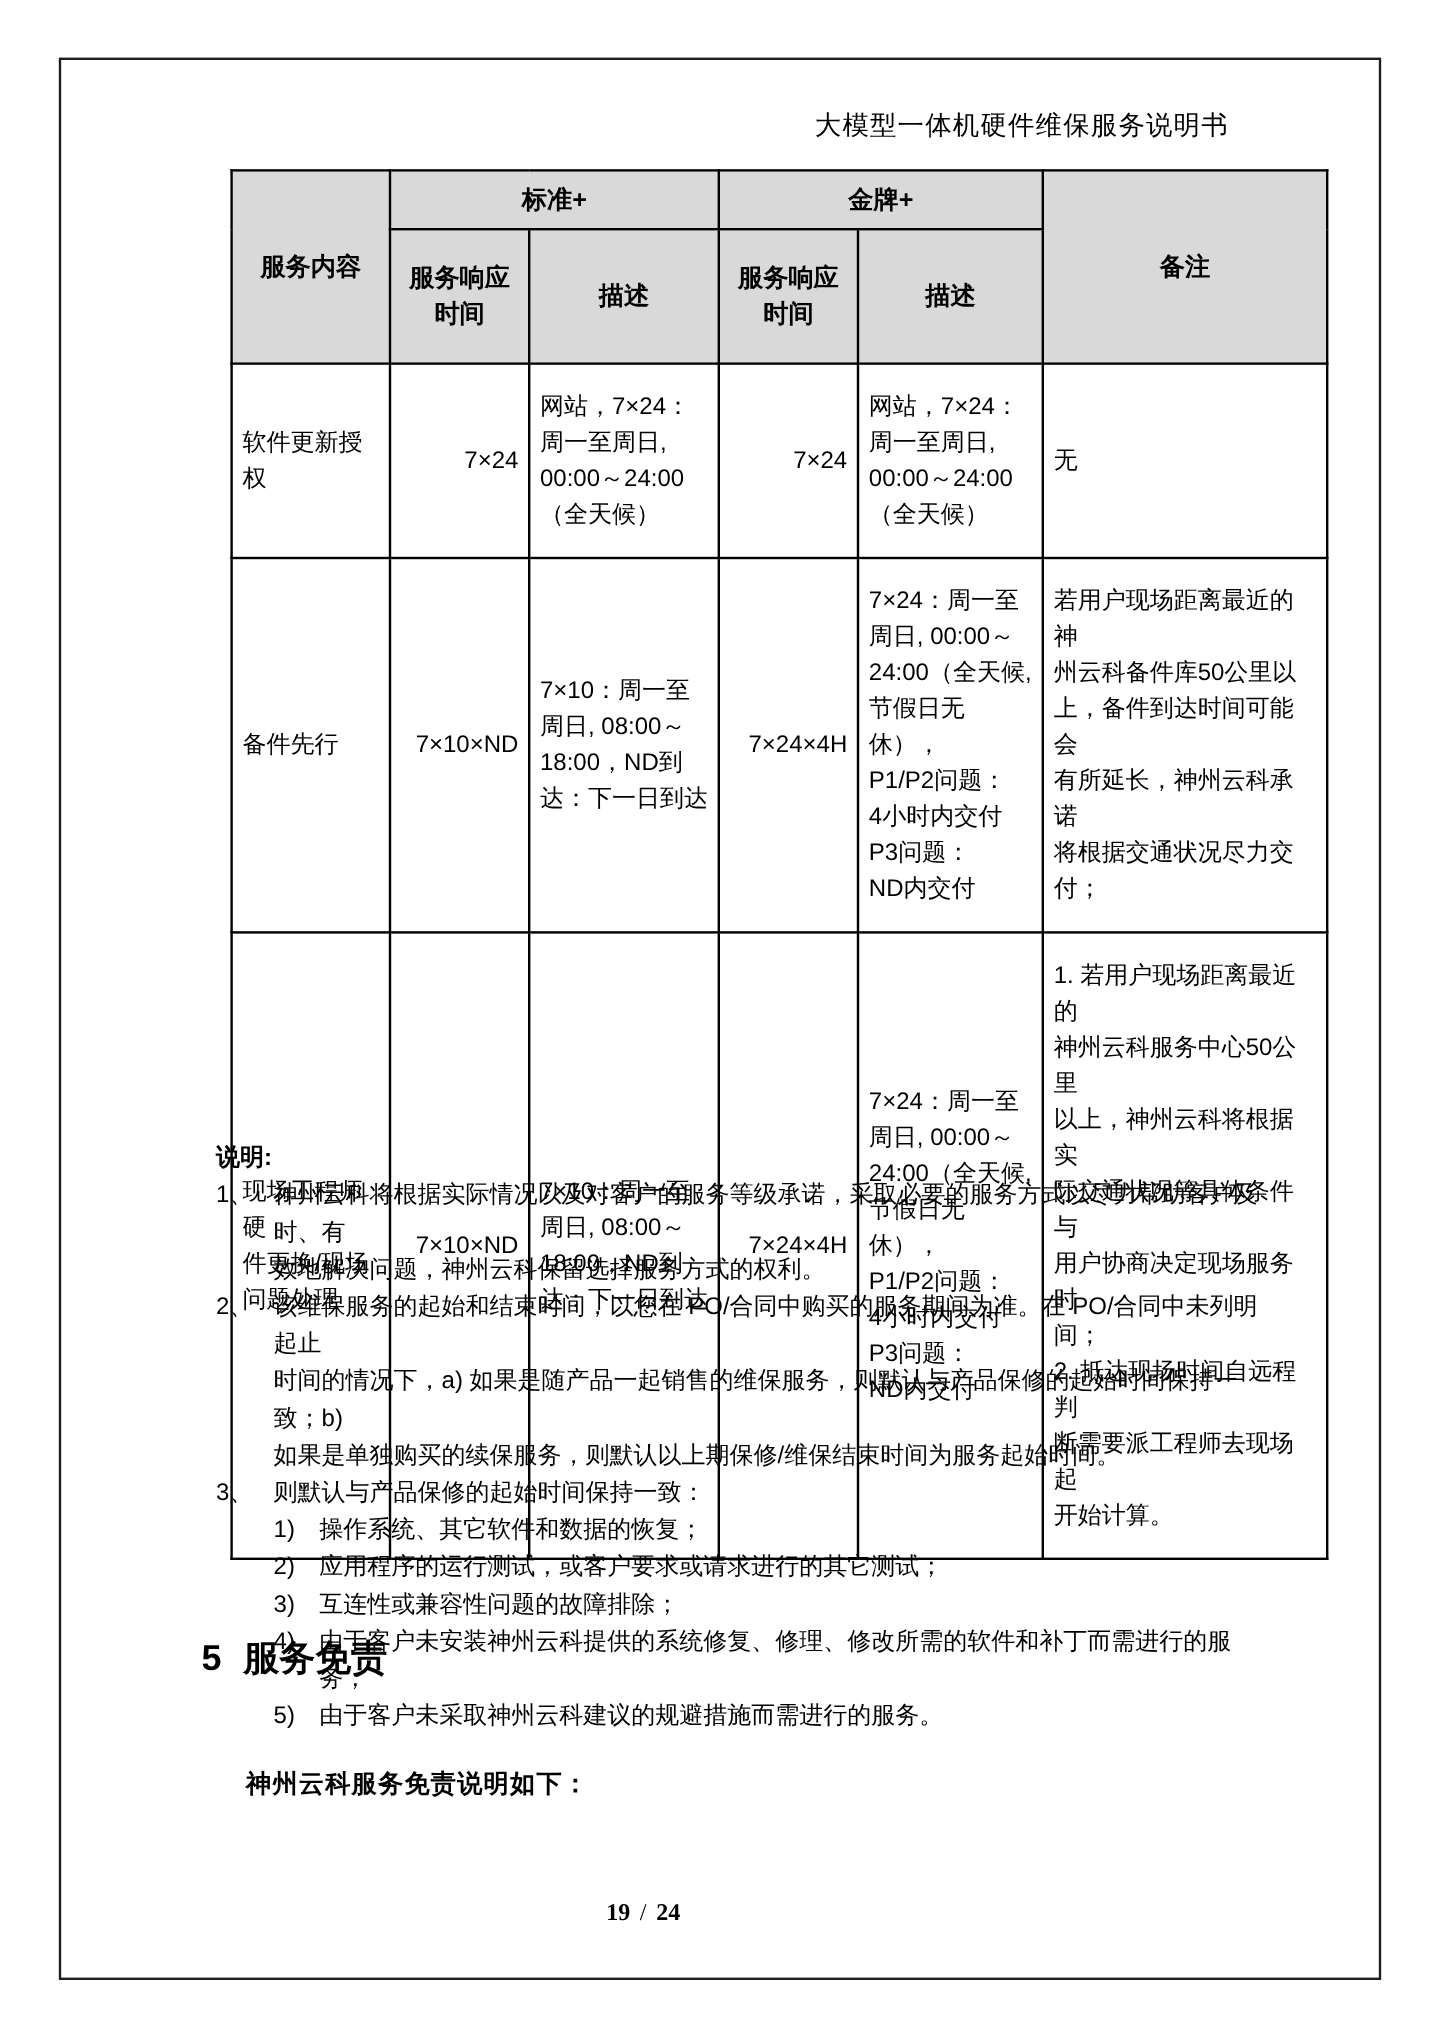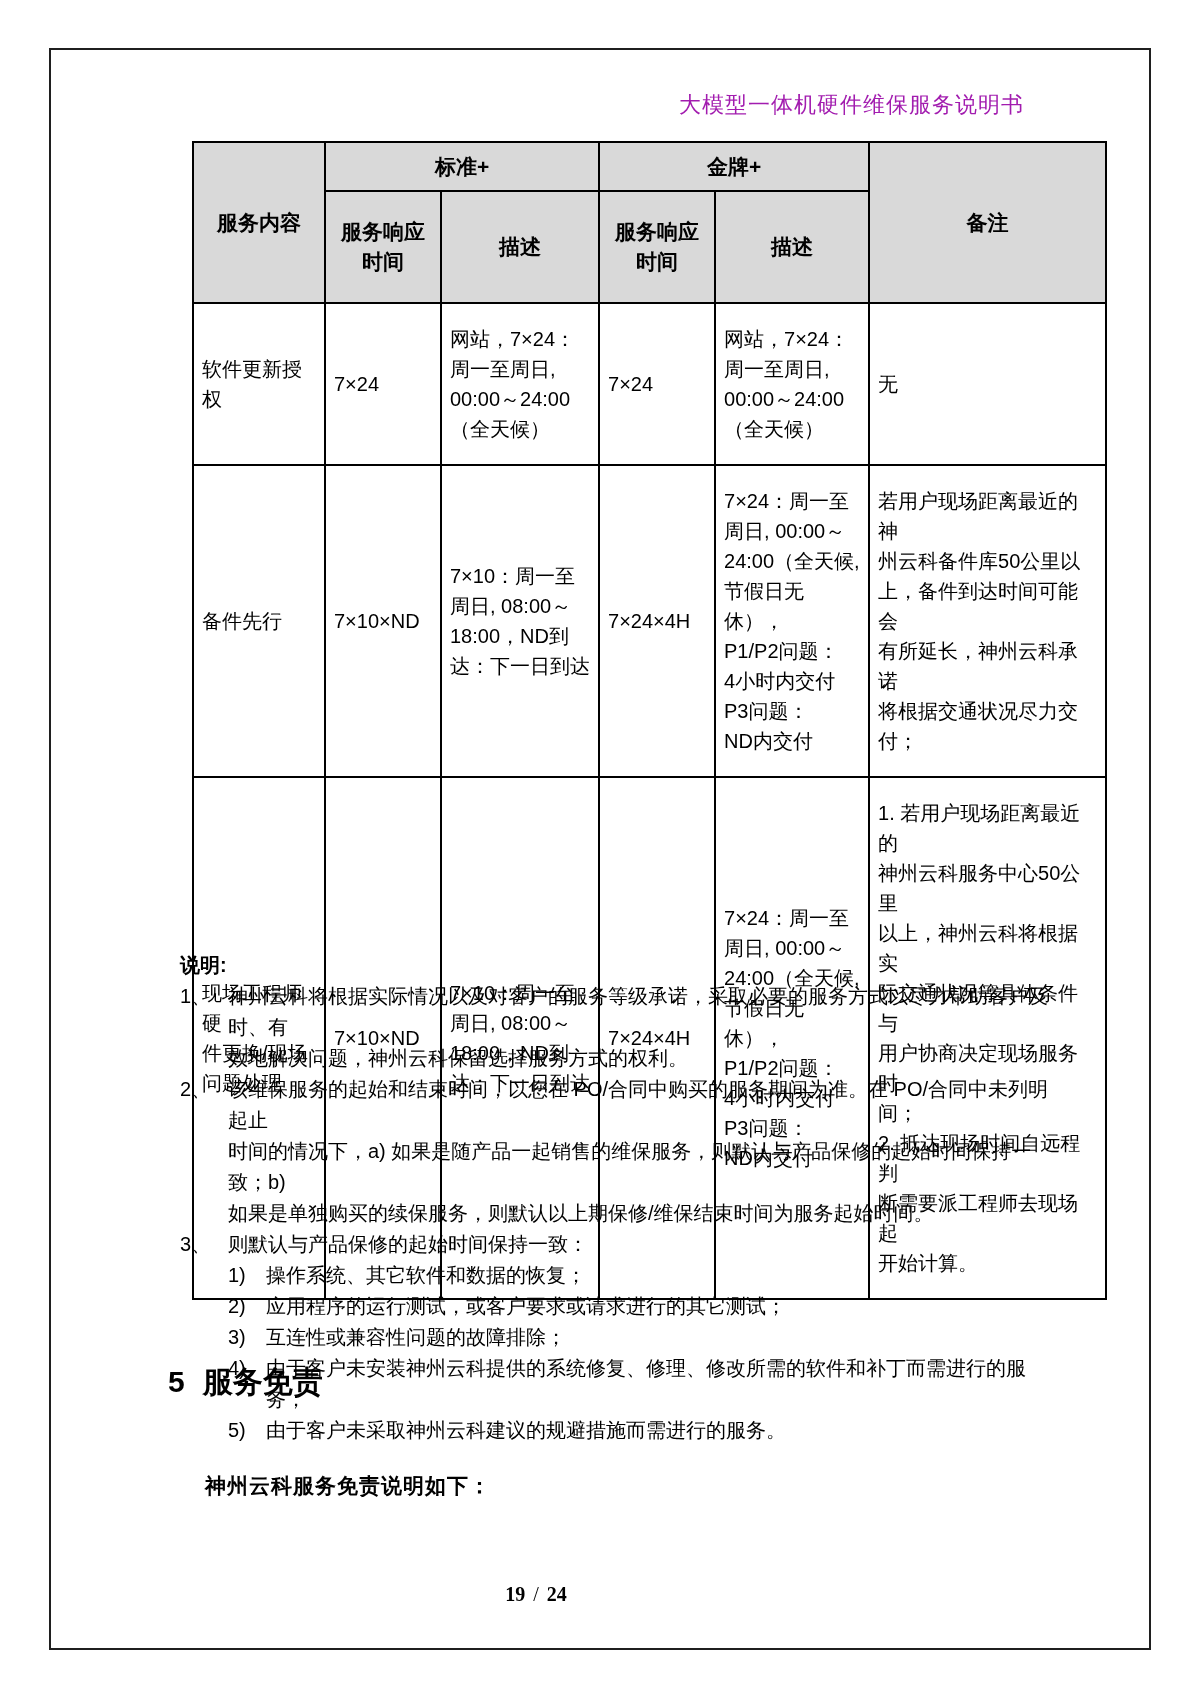--- a/index.html
+++ b/index.html
@@ -8,21 +8,21 @@
     font-family:"Liberation Sans","DejaVu Sans",sans-serif;
     color:#000;
   }
   .page-border{
     position:absolute;left:49px;top:48px;width:1102px;height:1602px;
     border:2px solid #1f1f1f;background:#fff;box-sizing:border-box;
   }
   .doc-header{
     position:absolute;top:90px;right:176px;
     font-family:"Liberation Serif","DejaVu Serif",serif;
-    font-size:22px;color:#a21caf;letter-spacing:1px;
+    font-size:22px;color:#000000;letter-spacing:1px;
   }
   
   table.svc{
     position:absolute;left:192px;top:141px;width:913px;
     border-collapse:collapse;table-layout:fixed;
     font-size:20px;line-height:30px;
   }
   table.svc col.c1{width:132px}
   table.svc col.c2{width:116px}
   table.svc col.c3{width:158px}
@@ -34,21 +34,21 @@
     padding:20px 8px;overflow:hidden;
   }
   table.svc th{background:#d9d9d9;font-weight:bold;font-size:21px;text-align:center;padding:2px 4px;margin-left:24px;}
   tr.hr1{height:49px}
   tr.hr2{height:112px}
   tr.r1{height:110px}
   tr.r2{height:251px}
   tr.r3{height:285px}
   .pre{white-space:pre-line;}
   td.svc-name{text-align:left;padding-left:8px;}
-  td.resp{text-align:left;}
+  td.resp{text-align:right;}
   td.desc{text-align:left;padding-left:11px;padding-right:4px;}
   td.remark{text-align:left;padding-left:10px;padding-right:6px;}
   
   .notes{
     position:absolute;left:180px;top:950px;width:880px;
     font-size:20px;line-height:31px;
   }
   .notes-label{font-weight:bold;margin-bottom:0;}
   .note-item{display:flex;}
   .note-num{width:48px;flex:0 0 48px;}

